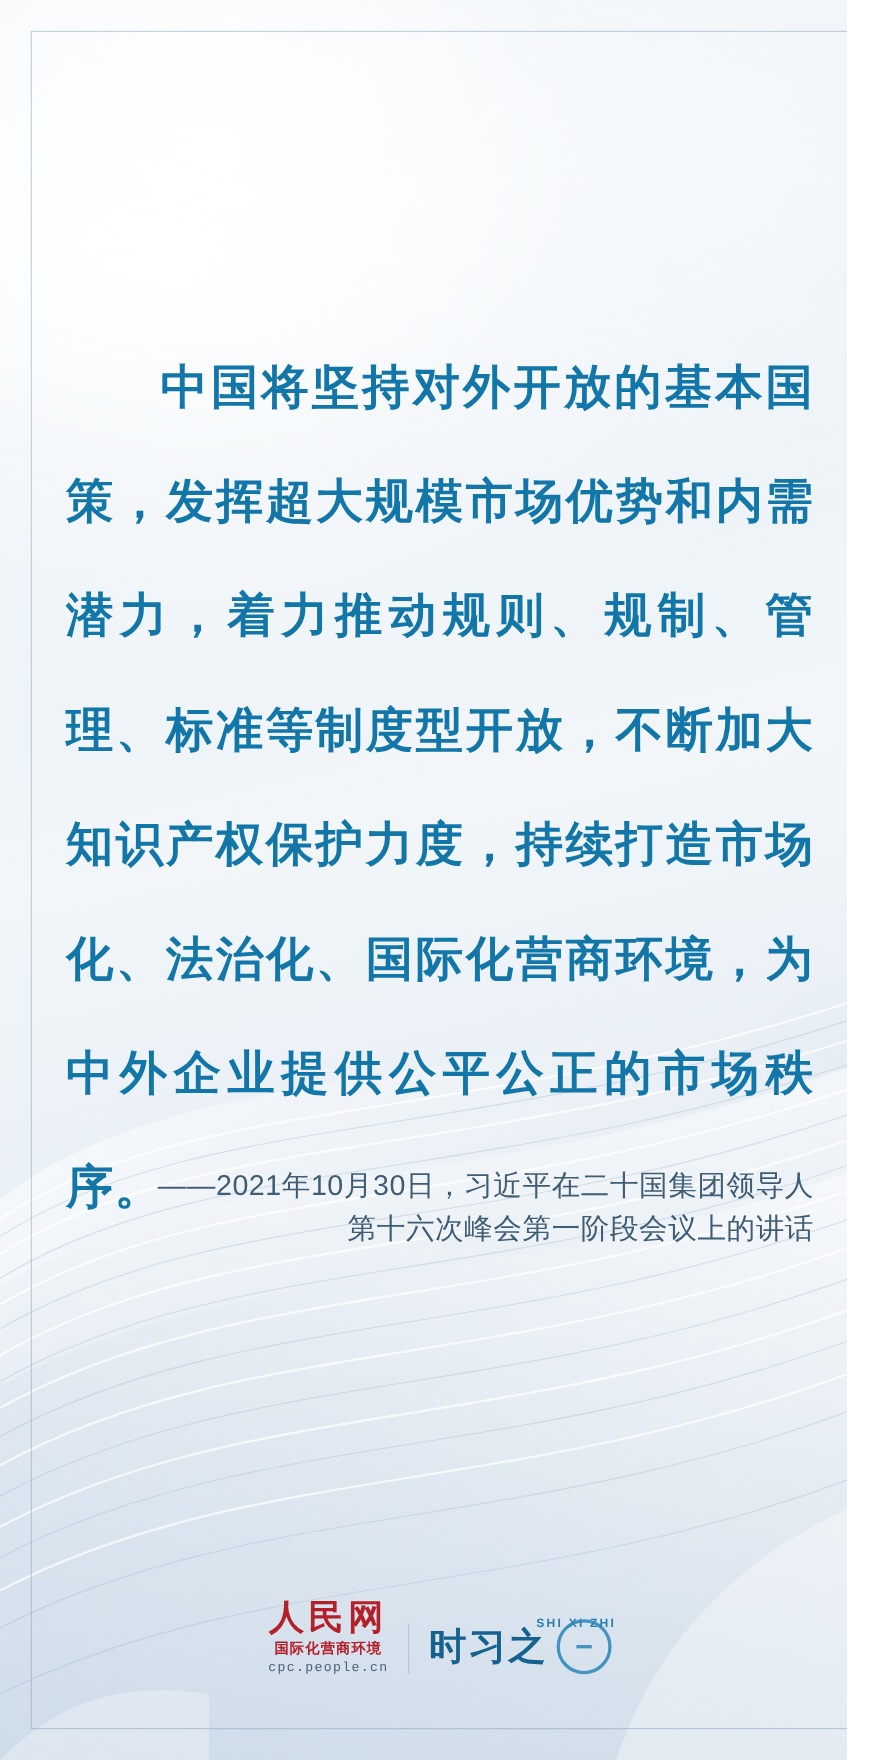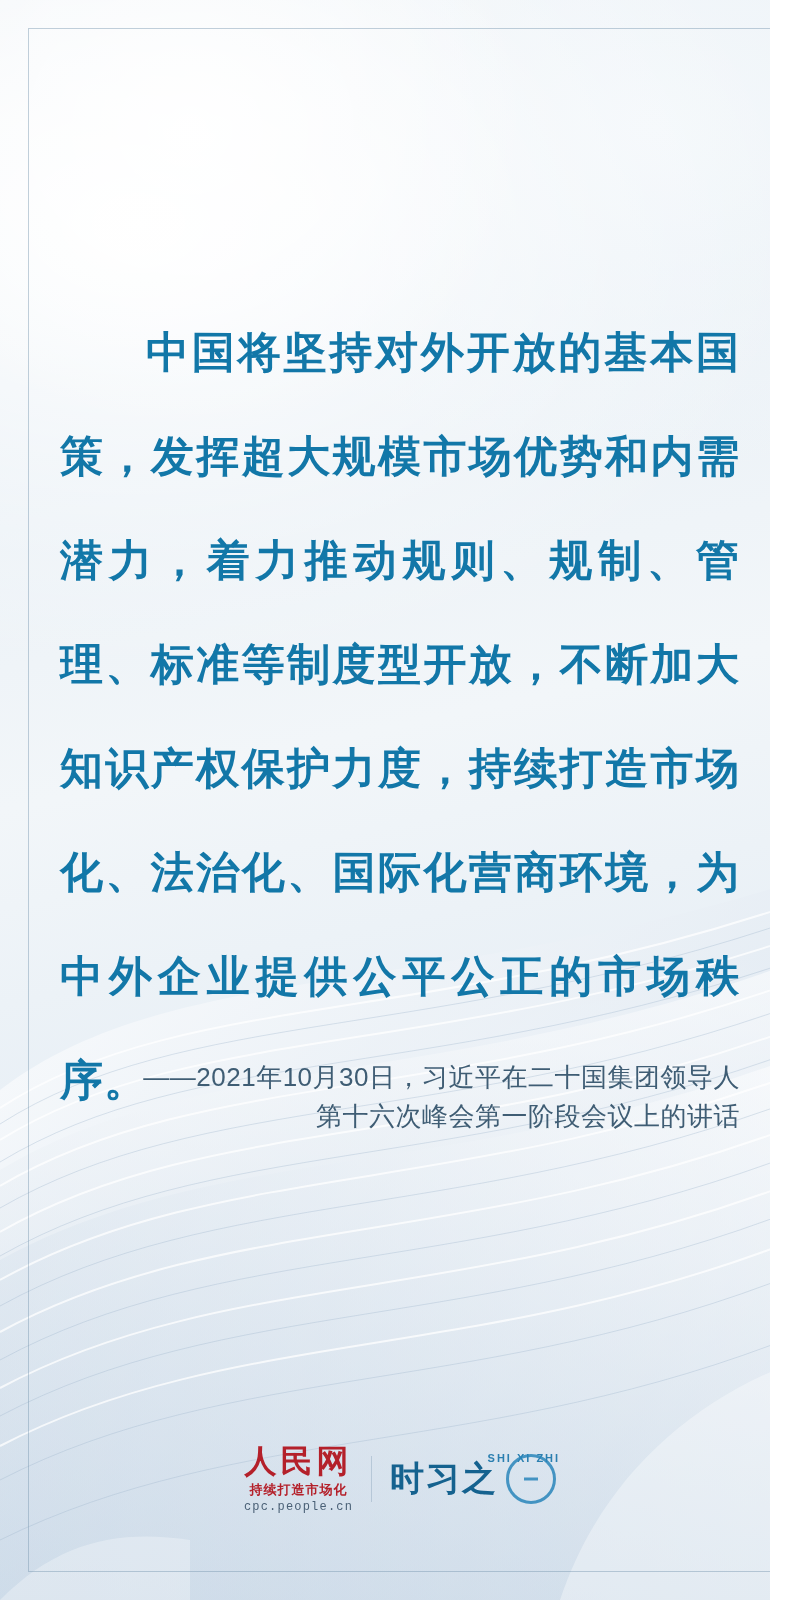--- a/index.html
+++ b/index.html
@@ -98,21 +98,21 @@
   }
 
   
   .footer {
     position: absolute;
     left: 0;
     bottom: 78px;
     width: 800px;
     height: 86px;
     display: flex;
-    align-items: center;
+    align-items: flex-end;
     justify-content: center;
     gap: 18px;
   }
 
   .pd-logo {
     display: flex;
     flex-direction: column;
     align-items: center;
     line-height: 1;
   }
@@ -246,21 +246,21 @@
   <div class="content">
 
     <p class="quote">中国将坚持对外开放的基本国策，发挥超大规模市场优势和内需潜力，着力推动规则、规制、管理、标准等制度型开放，不断加大知识产权保护力度，持续打造市场化、法治化、国际化营商环境，为中外企业提供公平公正的市场秩序。</p>
 
     <p class="attribution">——2021年10月30日，习近平在二十国集团领导人第十六次峰会第一阶段会议上的讲话</p>
 
     <div class="footer">
 
       <div class="pd-logo">
         <span class="cn">人民网</span>
-        <span class="sub">持续打造市场化</span>
+        <span class="sub">国际化营商环境</span>
         <span class="url">cpc.people.cn</span>
       </div>
 
       <div class="divider-dot"></div>
 
       <div class="brand">
         <span class="zh">时习之</span>
         <span class="en">SHI XI ZHI</span>
         <span class="ring"></span>
       </div>

